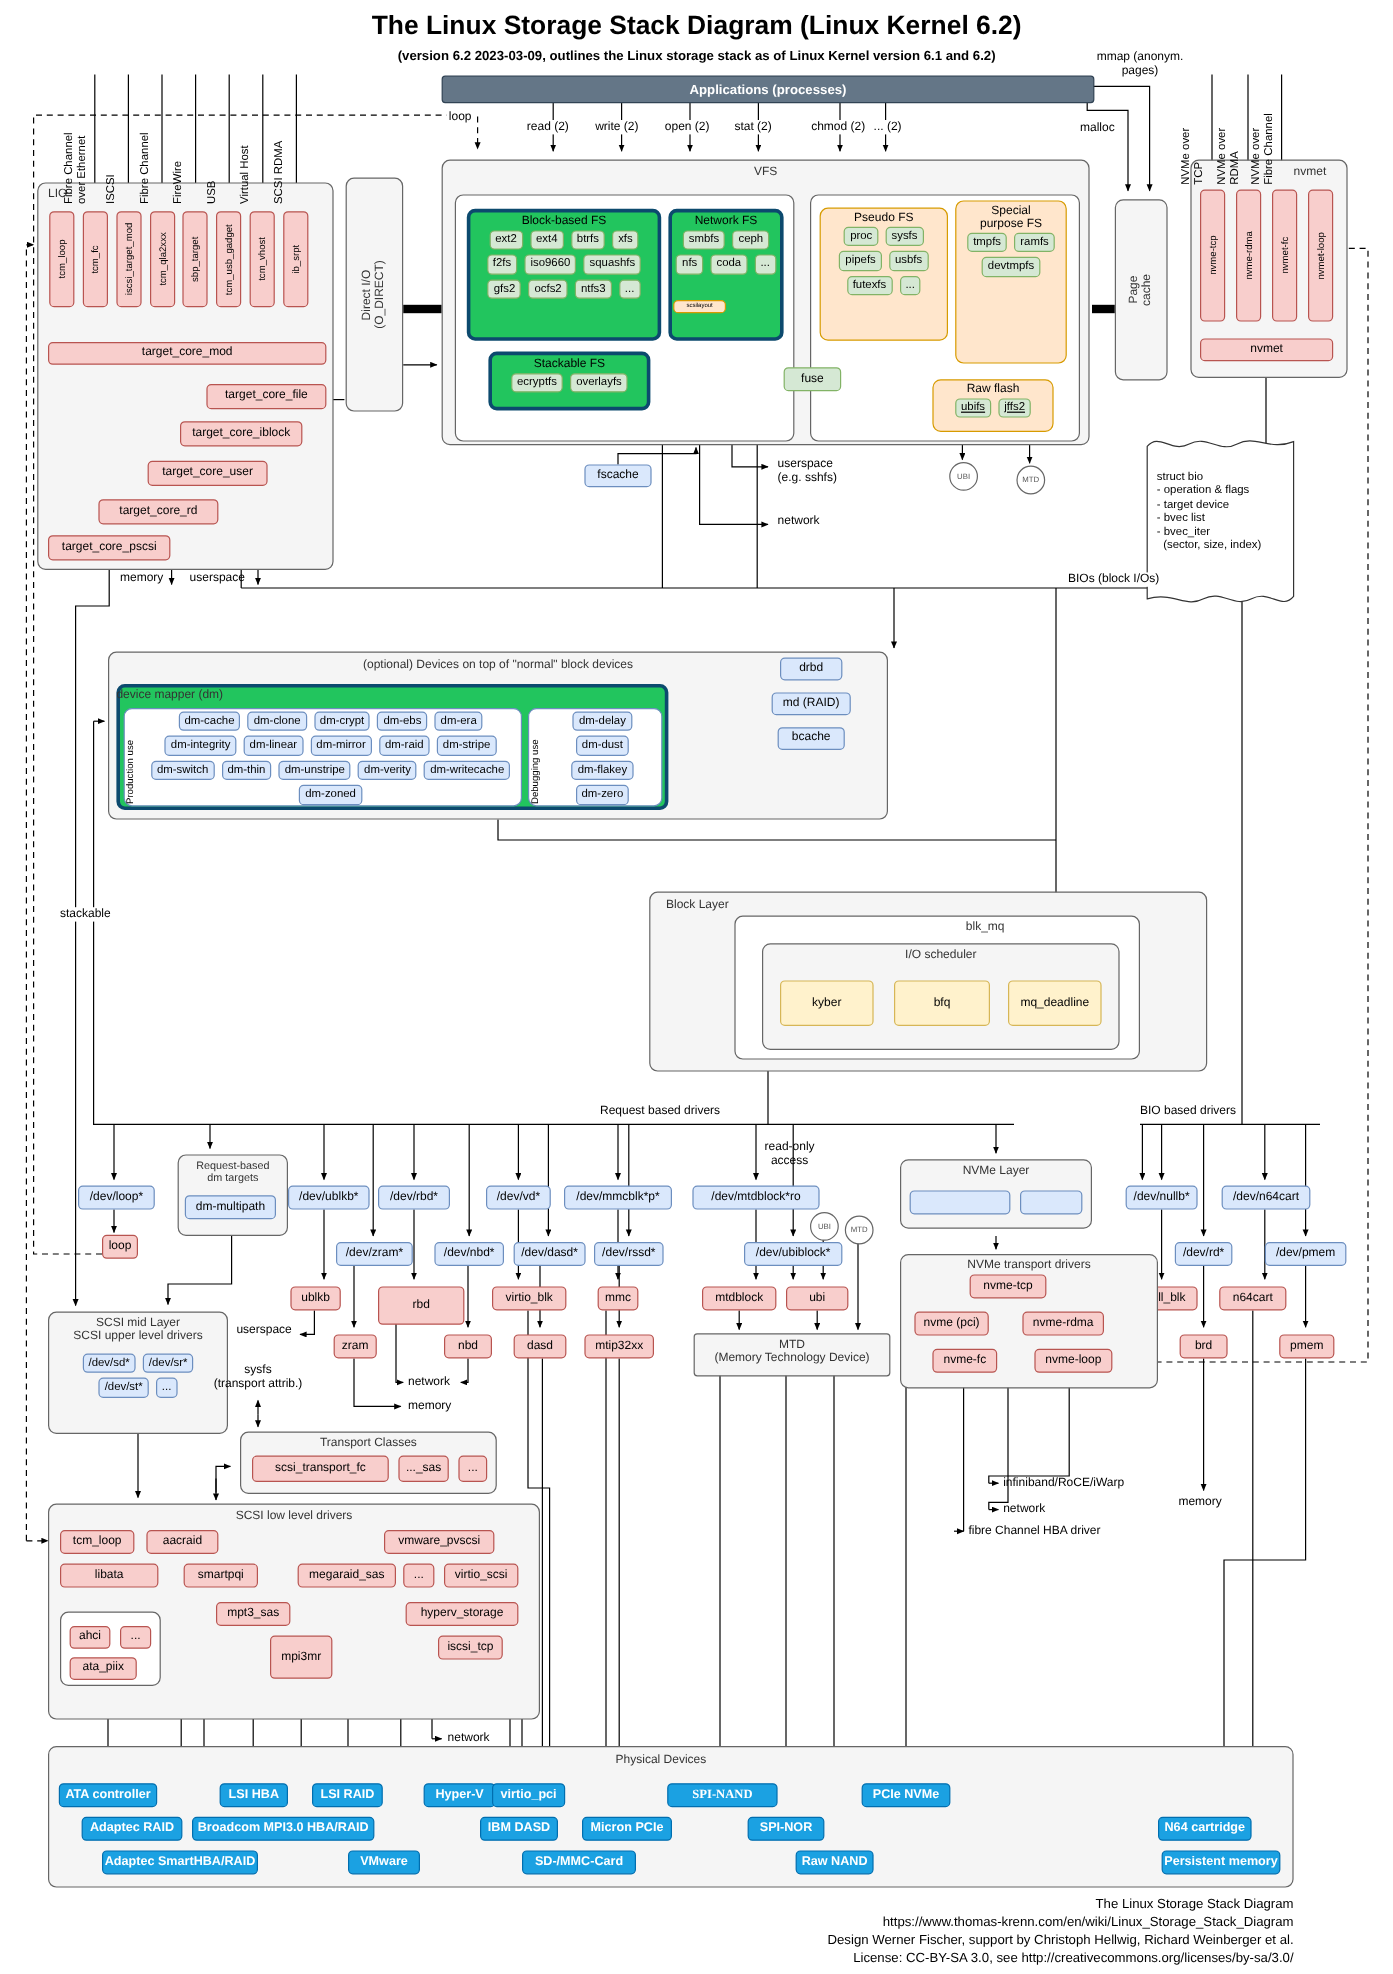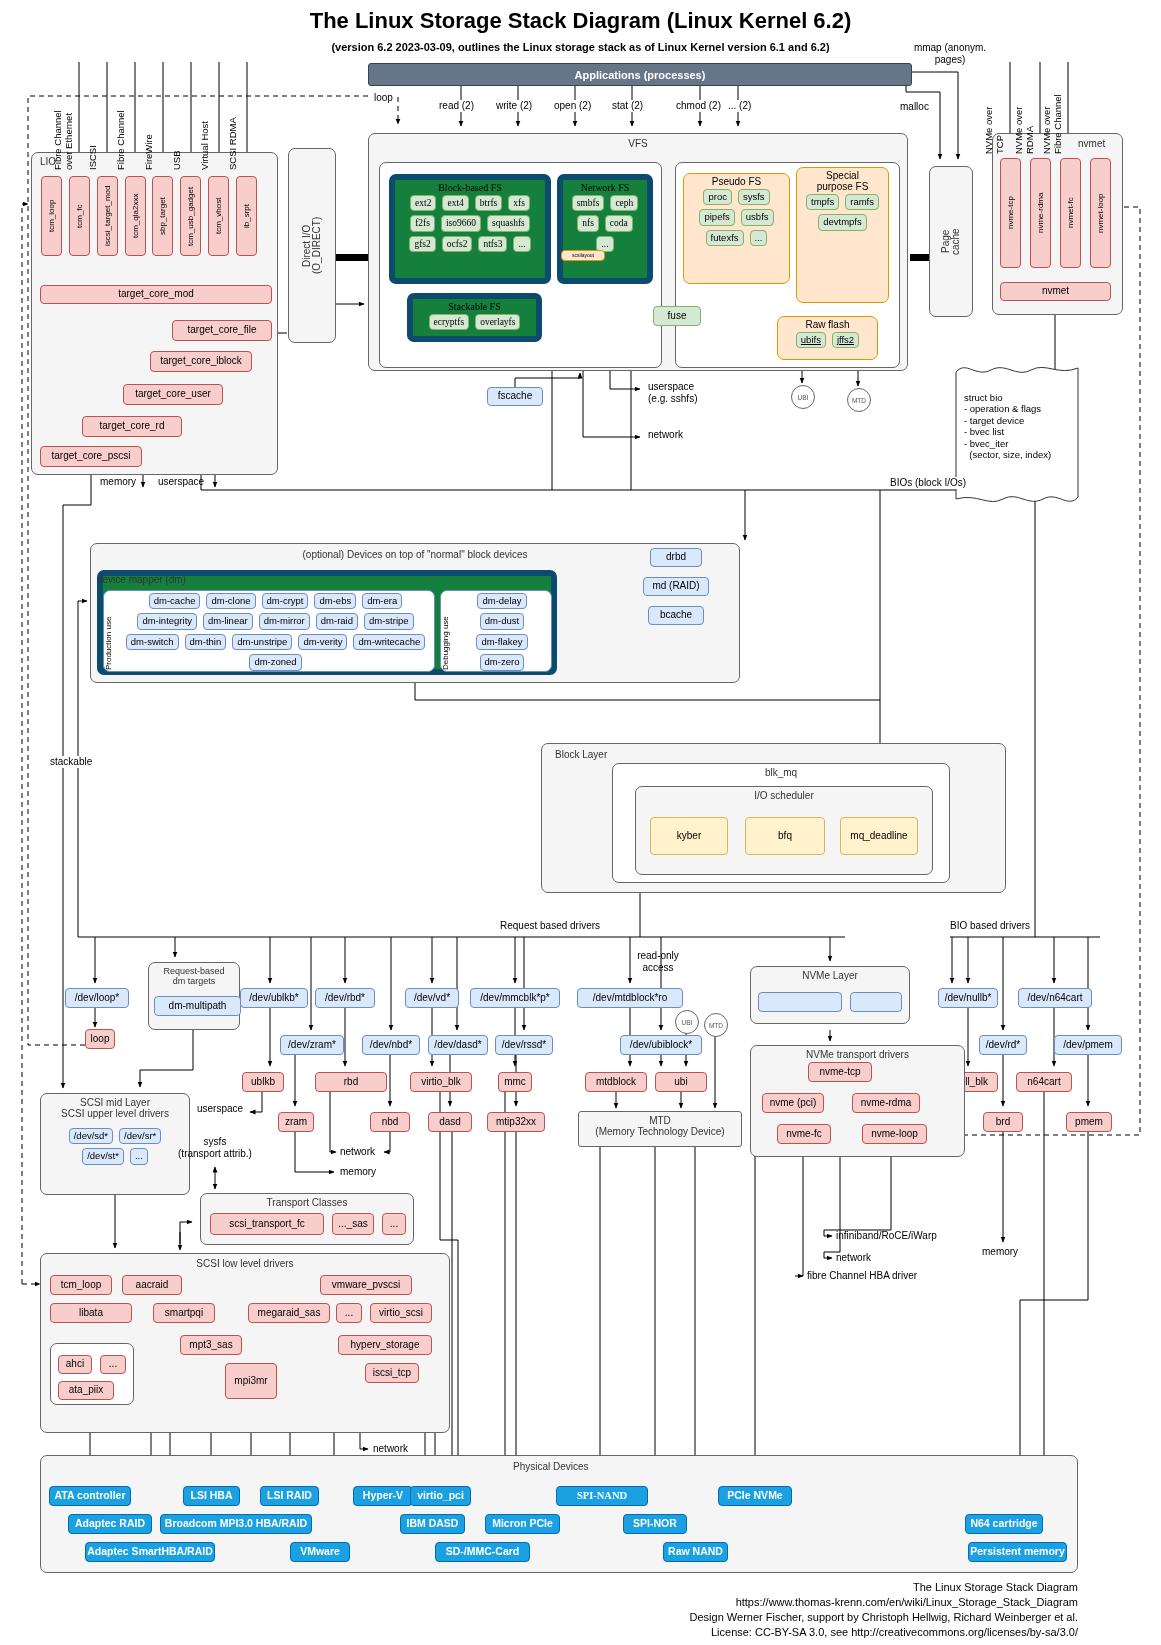--- a/index.html
+++ b/index.html
@@ -2,21 +2,21 @@
 <html><head>
 <meta charset="utf-8">
 <style>
   html,body{margin:0;padding:0;background:#fff;}
   body{font-family:"Liberation Sans",sans-serif;}
   .canvas{position:relative;width:1161px;height:1645px;background:#fff;overflow:hidden;}
   svg.wires{position:absolute;left:0;top:0;z-index:0;}
   .c{position:absolute;box-sizing:border-box;z-index:1;}
   .box{border:1px solid #666;border-radius:7px;background:#f5f5f5;}
   .wbox{border:1px solid #666;border-radius:7px;background:#fff;}
-  .bluebox{border:6px solid #0c4a6e;border-radius:7px;background:#15803d;font-family:Liberation Serif, serif;}
+  .bluebox{border:3px solid #0c4a6e;border-radius:7px;background:#22c55e;}
   .orangebox{border:1px solid #d79b00;border-radius:7px;background:#ffe6cc;}
   .node{position:absolute;box-sizing:border-box;border:1px solid;border-radius:4px;display:flex;align-items:center;justify-content:center;text-align:center;font-size:10px;line-height:1.05;z-index:1;white-space:pre-line;}
   .r{background:#f8cecc;border-color:#b85450;}
   .bl{background:#dae8fc;border-color:#6c8ebf;}
   .g{background:#d5e8d4;border-color:#82b366;margin-left:46px;}
   .y{background:#fff2cc;border-color:#d6b656;}
   .o{background:#ffe6cc;border-color:#d79b00;}
   .gr{background:#f5f5f5;border-color:#666;}
   .pchip{background:#1ba1e2;border-color:#006eaf;color:#fff;font-weight:bold;font-size:10.5px;}
   .v{writing-mode:vertical-rl;transform:rotate(180deg);}
@@ -393,38 +393,38 @@
       <div class="chip bl">dm-zero</div>
     </div>
 <div class="node bl" style="left:650px;top:548px;width:52px;height:19px;">drbd</div>
 <div class="node bl" style="left:643px;top:577px;width:66px;height:19px;">md (RAID)</div>
 <div class="node bl" style="left:648px;top:606px;width:56px;height:19px;">bcache</div>
 <div class="lbl bg" style="left:48px;top:756px;">stackable</div>
 
 <div class="c box" style="left:541px;top:743px;width:465px;height:150px;"></div>
 <div class="gt" style="left:555px;top:749px;">Block Layer</div>
 <div class="c wbox" style="left:612px;top:763px;width:338px;height:120px;"></div>
-<div class="gt" style="left:612px;top:767px;width:338px;text-align:center;">blk_mq</div>
+<div class="gt" style="left:612px;top:767px;width:338px;text-align:center;padding-left:40px;">blk_mq</div>
 <div class="c box" style="left:635px;top:786px;width:298px;height:89px;"></div>
 <div class="gt" style="left:635px;top:790px;width:298px;text-align:center;">I/O scheduler</div>
 <div class="node y" style="left:650px;top:817px;width:78px;height:38px;">kyber</div>
 <div class="node y" style="left:745px;top:817px;width:80px;height:38px;">bfq</div>
 <div class="node y" style="left:840px;top:817px;width:78px;height:38px;">mq_deadline</div>
 
 <div class="lbl bg" style="left:498px;top:920px;">Request based drivers</div>
 <div class="lbl bg" style="left:948px;top:920px;">BIO based drivers</div>
 <div class="lbl" style="left:628px;top:950px;width:60px;text-align:center;">read-only
 access</div>
 <div class="badge" style="left:675px;top:1010px;">UBI</div>
 <div class="badge" style="left:704px;top:1013px;">MTD</div>
 
 <div class="c box" style="left:148px;top:962px;width:92px;height:68px;"></div>
 <div class="gt" style="left:148px;top:966px;width:92px;text-align:center;font-size:9px;">Request-based
 dm targets</div>
-<div class="node bl" style="left:154px;top:996px;width:87px;height:20px;">dm-multipath</div>
+<div class="node bl" style="left:154px;top:996px;width:76px;height:20px;">dm-multipath</div>
 
 <div class="node bl" style="left:65px;top:988px;width:64px;height:20px;">/dev/loop*</div>
 <div class="node bl" style="left:240px;top:988px;width:68px;height:20px;">/dev/ublkb*</div>
 <div class="node bl" style="left:315px;top:988px;width:60px;height:20px;">/dev/rbd*</div>
 <div class="node bl" style="left:405px;top:988px;width:54px;height:20px;">/dev/vd*</div>
 <div class="node bl" style="left:470px;top:988px;width:90px;height:20px;">/dev/mmcblk*p*</div>
 <div class="node bl" style="left:577px;top:988px;width:106px;height:20px;">/dev/mtdblock*ro</div>
 <div class="node bl" style="left:938px;top:988px;width:60px;height:20px;">/dev/nullb*</div>
 <div class="node bl" style="left:1018px;top:988px;width:74px;height:20px;">/dev/n64cart</div>
 
@@ -436,21 +436,21 @@
 <div class="node bl" style="left:979px;top:1035px;width:48px;height:20px;">/dev/rd*</div>
 <div class="node bl" style="left:1054px;top:1035px;width:68px;height:20px;">/dev/pmem</div>
 
 <div class="c box" style="left:750px;top:966px;width:160px;height:58px;"></div>
 <div class="gt" style="left:750px;top:970px;width:160px;text-align:center;">NVMe Layer</div>
 <div class="node bl" style="left:758px;top:992px;width:84px;height:20px;"></div>
 <div class="node bl" style="left:850px;top:992px;width:52px;height:20px;"></div>
 
 <div class="node r" style="left:85px;top:1029px;width:30px;height:20px;">loop</div>
 <div class="node r" style="left:242px;top:1072px;width:42px;height:20px;">ublkb</div>
-<div class="node r" style="left:315px;top:1072px;width:72px;height:20px;">rbd</div>
+<div class="node r" style="left:315px;top:1072px;width:72px;height:32px;">rbd</div>
 <div class="node r" style="left:410px;top:1072px;width:62px;height:20px;">virtio_blk</div>
 <div class="node r" style="left:498px;top:1072px;width:34px;height:20px;">mmc</div>
 <div class="node r" style="left:585px;top:1072px;width:62px;height:20px;">mtdblock</div>
 <div class="node r" style="left:655px;top:1072px;width:52px;height:20px;">ubi</div>
 <div class="node r" style="left:944px;top:1072px;width:54px;height:20px;">null_blk</div>
 <div class="node r" style="left:1016px;top:1072px;width:56px;height:20px;">n64cart</div>
 
 <div class="node r" style="left:278px;top:1112px;width:36px;height:20px;">zram</div>
 <div class="node r" style="left:370px;top:1112px;width:40px;height:20px;">nbd</div>
 <div class="node r" style="left:428px;top:1112px;width:44px;height:20px;">dasd</div>

